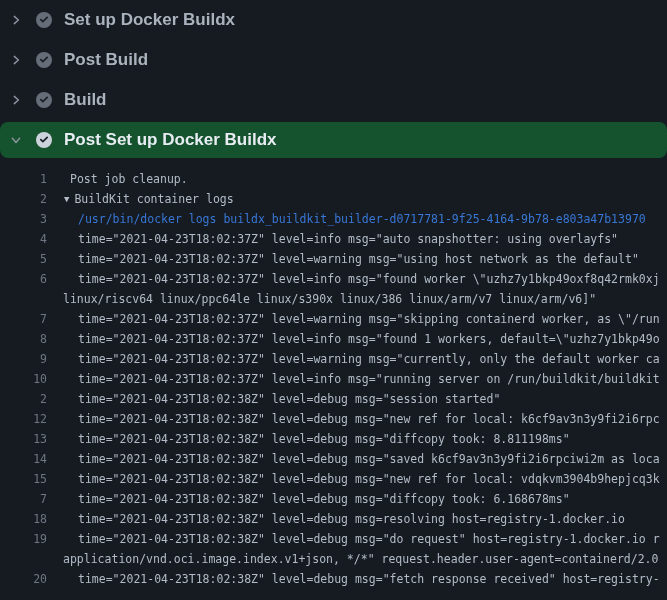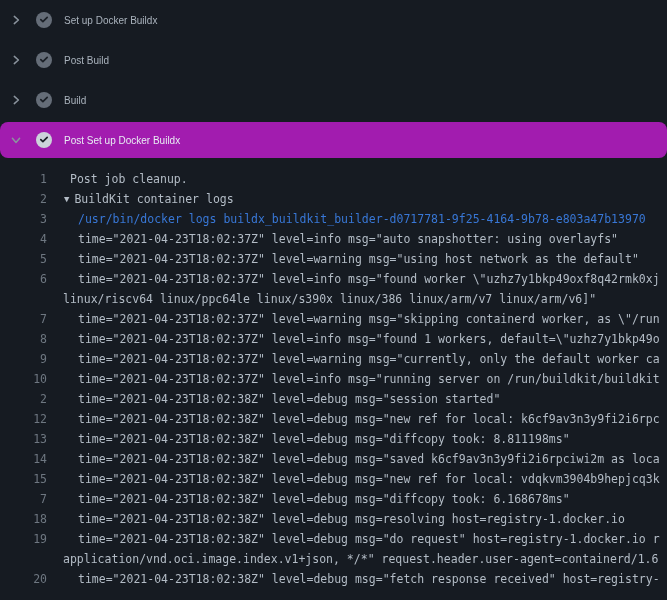--- a/index.html
+++ b/index.html
@@ -9,34 +9,34 @@
     font-family:"Liberation Sans", sans-serif;
   }
   
   .steps{width:667px;}
   .step-row{
     height:40px;display:flex;align-items:center;
     padding-left:10px;cursor:pointer;box-sizing:border-box;
   }
   .step-row.expanded{
     height:36px;margin-top:2px;border-radius:8px;
-    background:#a21caf;
+    background:#14532d;
     text-align:center;
   }
   .chev{
     width:12px;height:12px;flex:none;margin-right:14px;
     display:flex;align-items:center;justify-content:center;color:#8b949e;
   }
   .check{
     width:16px;height:16px;flex:none;margin-right:12px;
     display:flex;align-items:center;justify-content:center;
   }
   .check.muted{color:#656d78;}
   .check.bright{color:#ccd3da;}
-  .step-label{font-size:10px;color:#aab3bd;}
+  .step-label{font-size:17px;color:#aab3bd;font-weight:bold;}
   .step-row.expanded .step-label{color:#e8edf3;}
   
   .log{padding-top:11px;}
   .log-row{
     height:20px;display:flex;align-items:center;
     font-family:"DejaVu Sans Mono", monospace;
     font-size:11.5px;line-height:20px;white-space:pre;
   }
   .log-num{
     width:47px;flex:none;text-align:right;color:#6e7781;cursor:pointer;
@@ -187,19 +187,19 @@
     <div class="log-row">
     <span class="log-num">18</span>
     <span class="log-text k-log"><span class="log-body">time="2021-04-23T18:02:38Z" level=debug msg=resolving host=registry-1.docker.io</span></span>
   </div>
     <div class="log-row">
     <span class="log-num">19</span>
     <span class="log-text k-log"><span class="log-body">time="2021-04-23T18:02:38Z" level=debug msg="do request" host=registry-1.docker.io r</span></span>
   </div>
     <div class="log-row">
     <span class="log-num"></span>
-    <span class="log-text k-wrap"><span class="log-body">application/vnd.oci.image.index.v1+json, */*" request.header.user-agent=containerd/1.6</span></span>
+    <span class="log-text k-wrap"><span class="log-body">application/vnd.oci.image.index.v1+json, */*" request.header.user-agent=containerd/2.0</span></span>
   </div>
     <div class="log-row">
     <span class="log-num">20</span>
     <span class="log-text k-log"><span class="log-body">time="2021-04-23T18:02:38Z" level=debug msg="fetch response received" host=registry-</span></span>
   </div>
   </div>
 
 </body></html>

